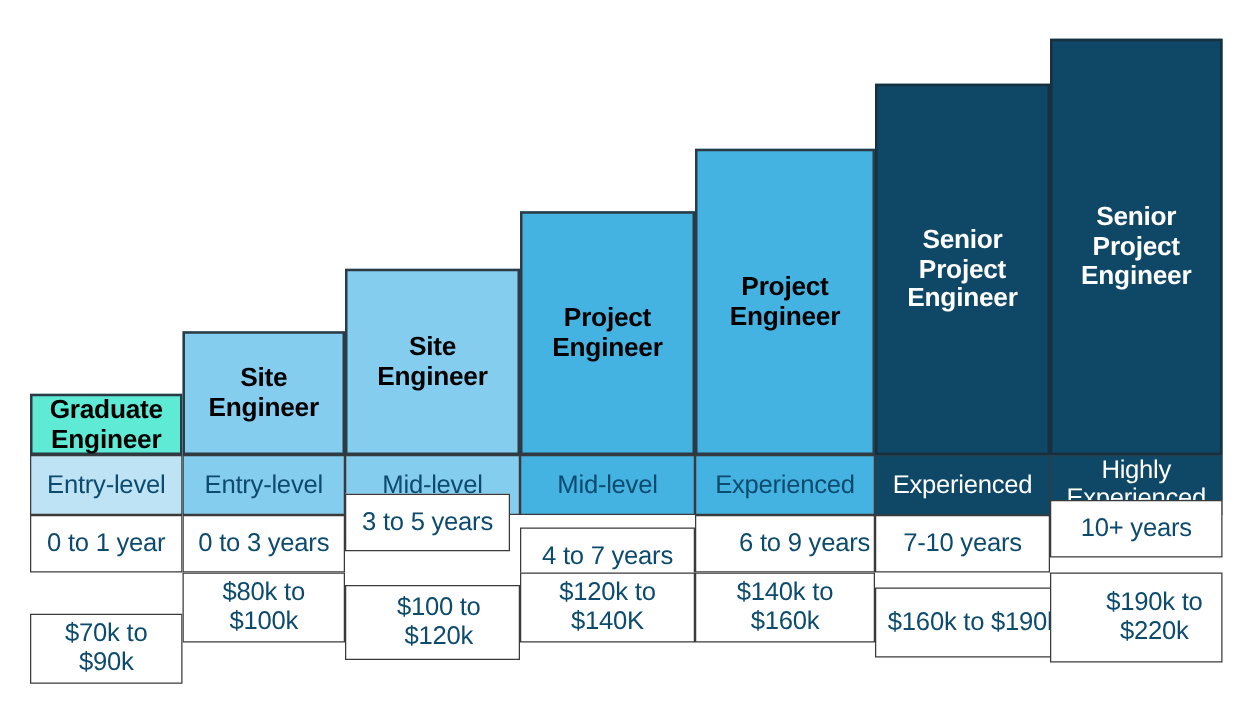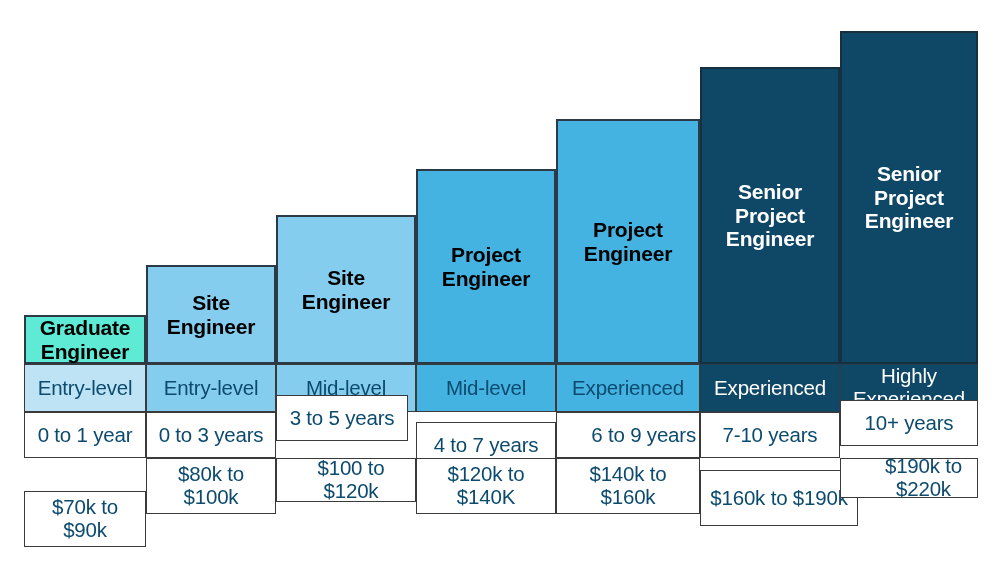--- a/index.html
+++ b/index.html
@@ -89,21 +89,21 @@
     </div>
     <div class="bar" style="left: 276px; top: 215px; width: 140px; height: 149px; background: rgb(133, 205, 238);">
       <span class="bar-label">Site Engineer</span>
     </div>
     <div class="cell" style="left: 276px; top: 364px; width: 140px; height: 48px; background: rgb(133, 205, 238);">
       <span class="cell-label">Mid-level</span>
     </div>
     <div class="cell plain" style="left: 276px; top: 395px; width: 132px; height: 46px;">
       <span class="cell-label">3 to 5 years</span>
     </div>
-    <div class="cell plain" style="left: 276px; top: 458px; width: 140px; height: 44px; padding-left: 10px;">
+    <div class="cell plain" style="left: 276px; top: 468px; width: 140px; height: 60px; padding-left: 10px;">
       <span class="cell-label">$100 to $120k</span>
     </div>
     <div class="bar" style="left: 416px; top: 169px; width: 140px; height: 195px; background: rgb(68, 179, 225);">
       <span class="bar-label">Project Engineer</span>
     </div>
     <div class="cell" style="left: 416px; top: 364px; width: 140px; height: 48px; background: rgb(68, 179, 225);">
       <span class="cell-label">Mid-level</span>
     </div>
     <div class="cell plain" style="left: 416px; top: 412px; width: 140px; height: 46px; margin-top: 10px;">
       <span class="cell-label">4 to 7 years</span>
@@ -137,16 +137,16 @@
     </div>
     <div class="bar dark" style="left: 840px; top: 31px; width: 138px; height: 333px; background: rgb(15, 72, 102);">
       <span class="bar-label">Senior Project Engineer</span>
     </div>
     <div class="cell dark" style="left: 840px; top: 364px; width: 138px; height: 48px; background: rgb(15, 72, 102);">
       <span class="cell-label">Highly Experienced</span>
     </div>
     <div class="cell plain" style="left: 840px; top: 400px; width: 138px; height: 46px;">
       <span class="cell-label">10+ years</span>
     </div>
-    <div class="cell plain" style="left: 840px; top: 458px; width: 138px; height: 40px; padding-left: 29px;">
+    <div class="cell plain" style="left: 840px; top: 458px; width: 138px; height: 72px; padding-left: 29px;">
       <span class="cell-label">$190k to $220k</span>
     </div>
   </div>
 
 </body></html>

